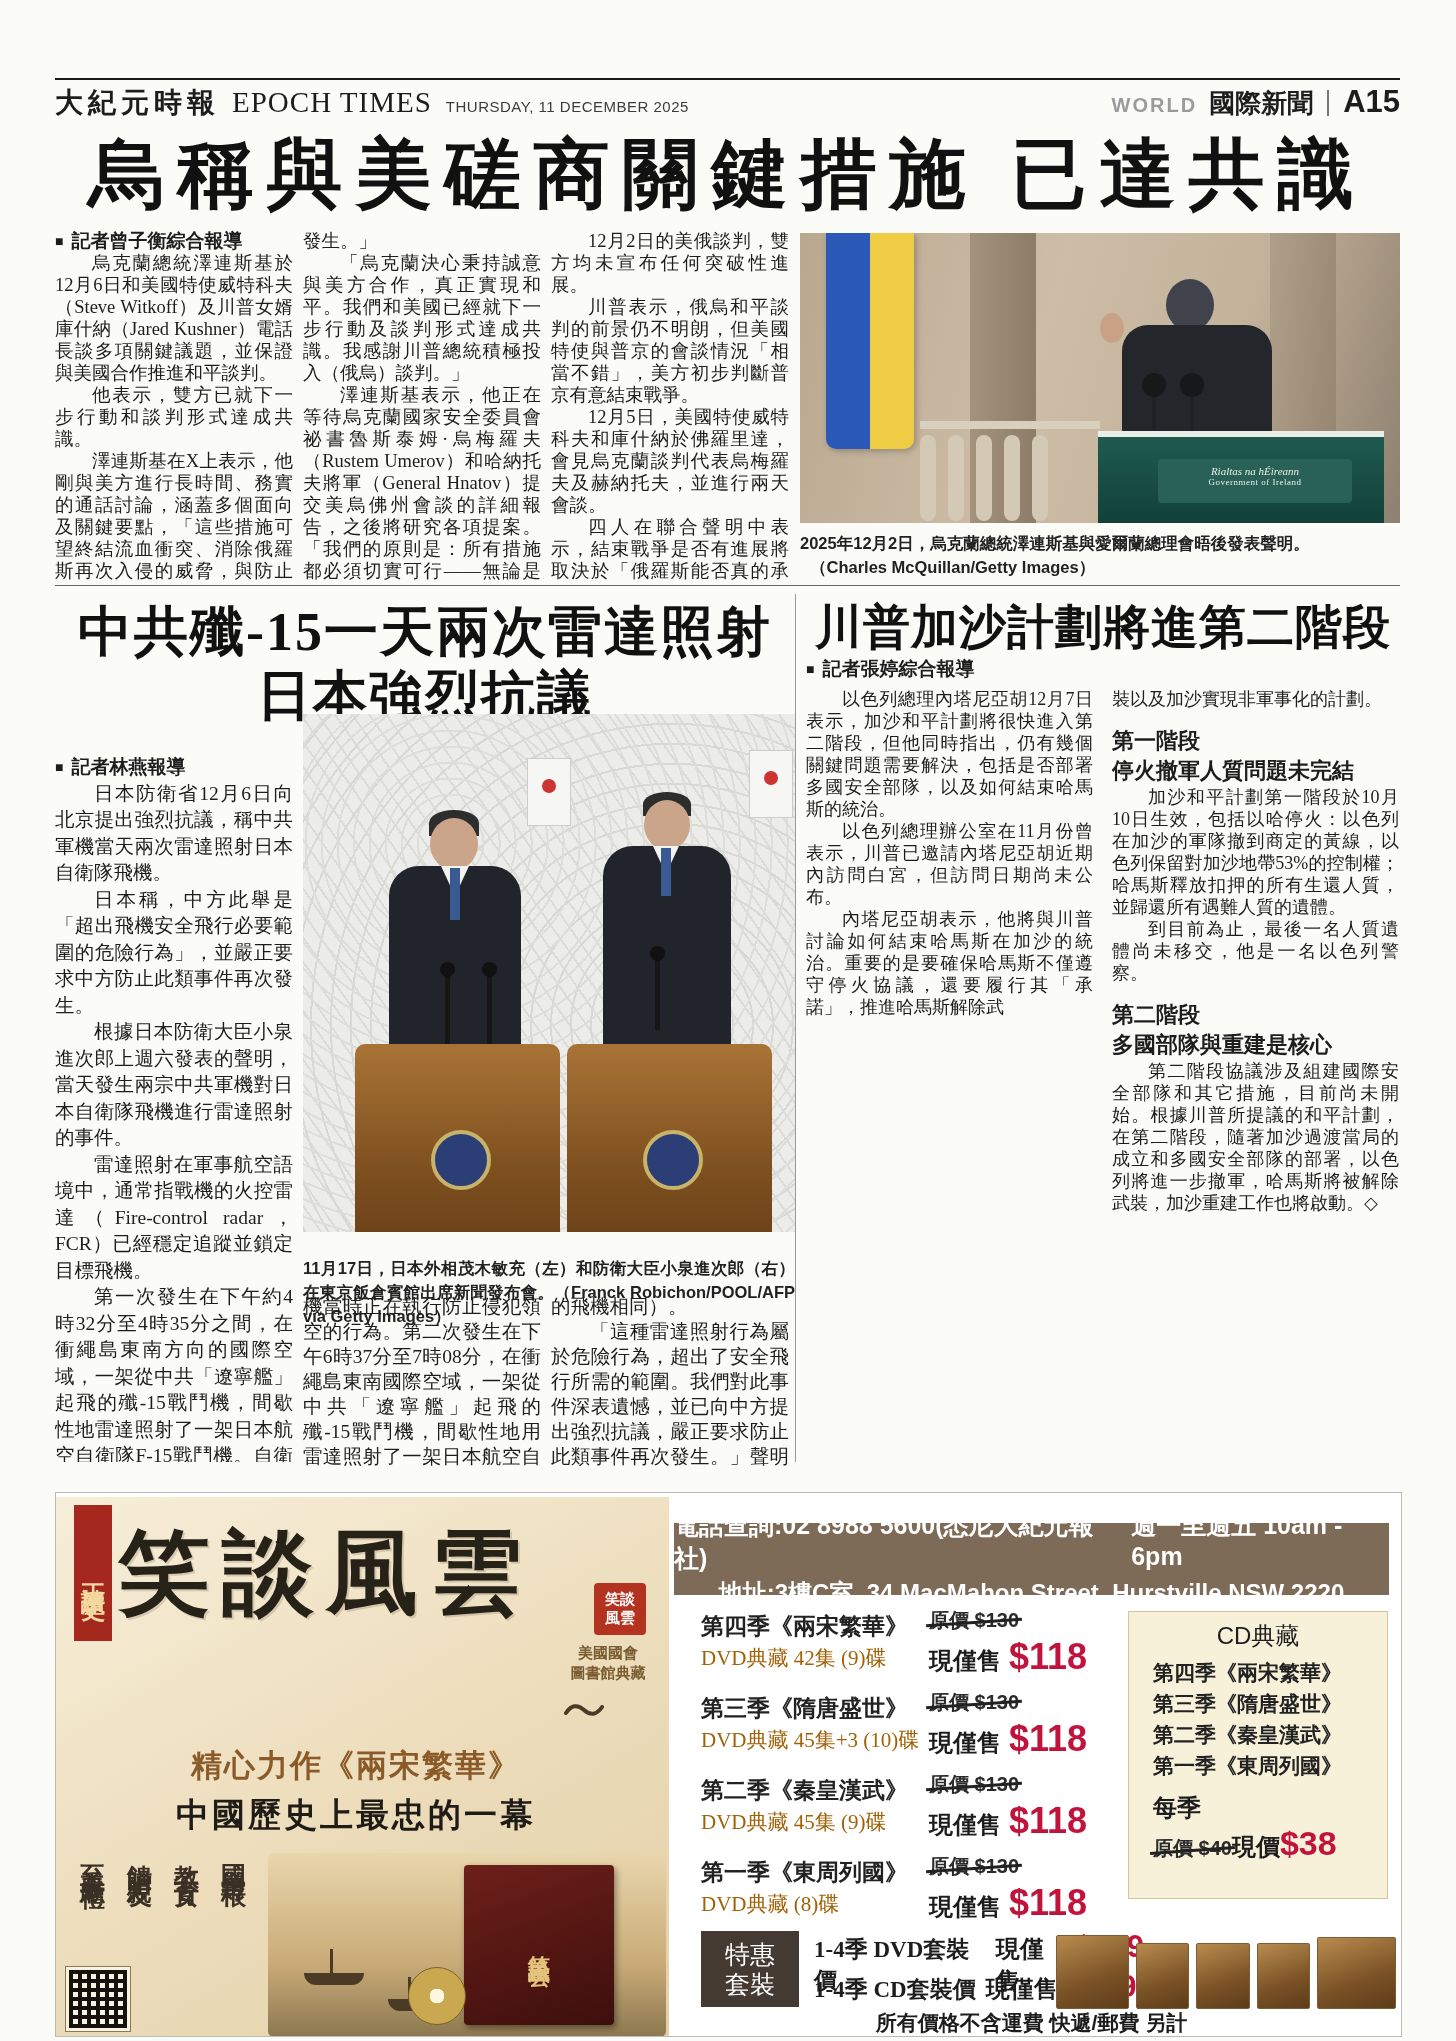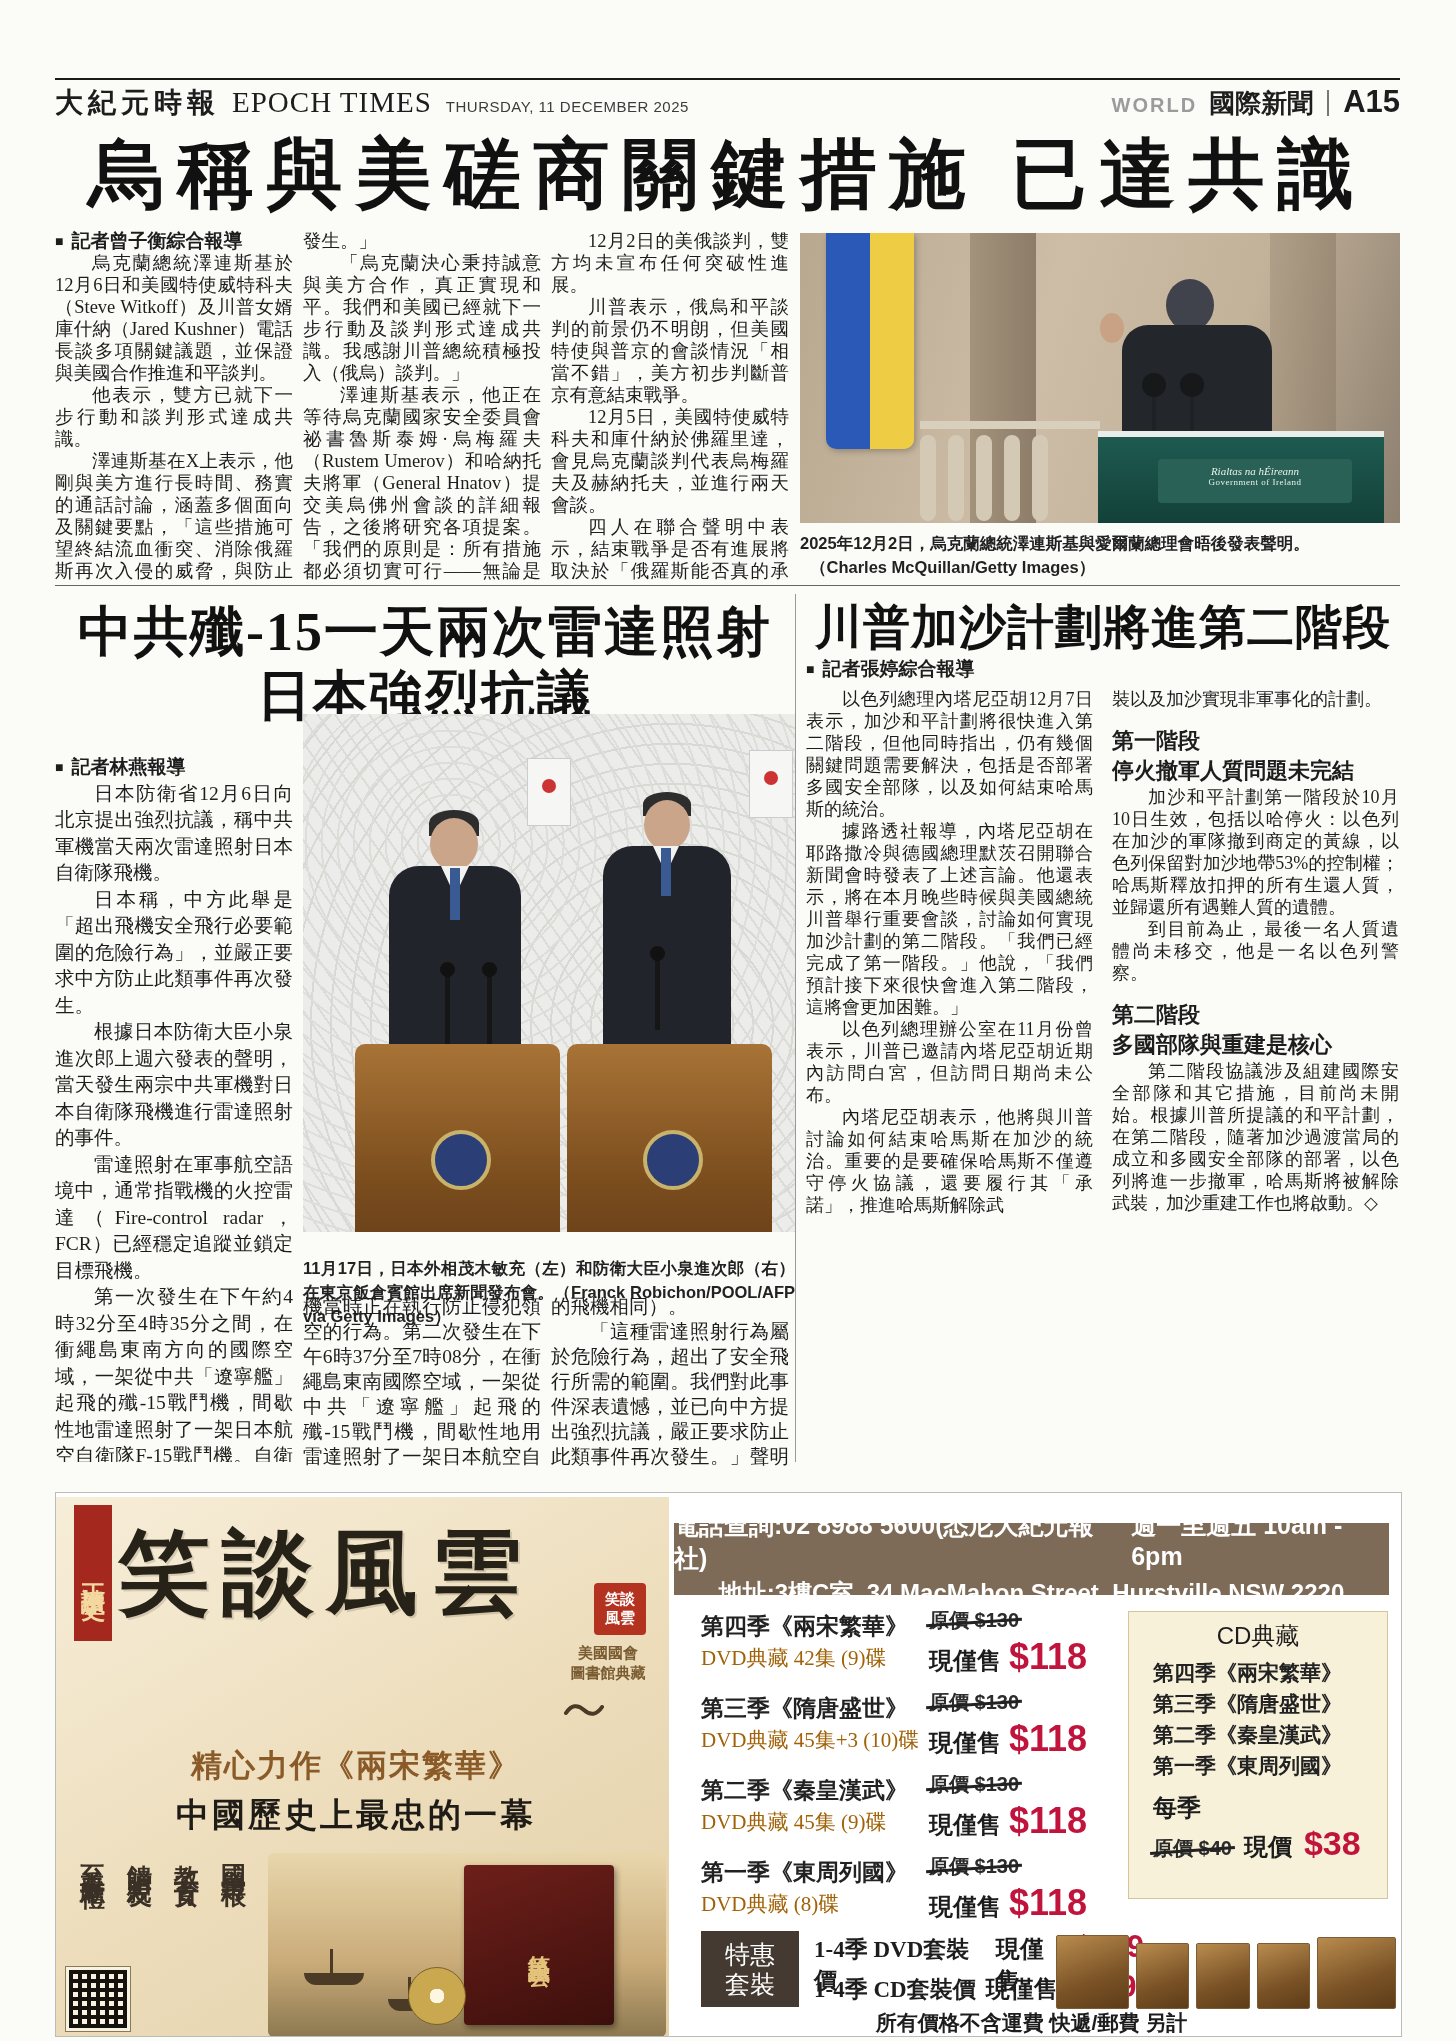--- a/index.html
+++ b/index.html
@@ -135,21 +135,21 @@
   .nowline{display:flex;align-items:baseline;gap:8px;margin-top:2px;}
   .nowlab{font-size:24px;font-weight:bold;color:#1c1c1c;font-family:"Liberation Sans","DejaVu Sans",sans-serif;}
   .bigp{font-size:36px;font-weight:bold;color:#c0143c;font-family:"Liberation Sans","DejaVu Sans",sans-serif;}
   .ad-cd{position:absolute;left:1072px;top:118px;width:260px;height:288px;background:#f8f1da;
       border:1px solid #d6c49a;box-sizing:border-box;}
   .ad-cd .t{text-align:center;font-size:24px;font-weight:normal;margin-top:8px;
       font-family:"Liberation Sans","DejaVu Sans",sans-serif;}
   .ad-cd .ln{font-size:21px;font-weight:600;line-height:31px;padding-left:24px;color:#222;}
   .ad-cd .per{padding-left:24px;margin-top:10px;font-size:24px;font-weight:bold;
       font-family:"Liberation Sans","DejaVu Sans",sans-serif;}
-  .ad-cd .perline{padding-left:24px;display:flex;align-items:baseline;gap:12px;}
+  .ad-cd .perline{padding-left:24px;display:flex;align-items:baseline;gap:0;}
   .ad-cd .bigp{font-size:34px;}
   .ad-bundle-label{position:absolute;left:645px;top:438px;width:98px;height:76px;background:#443a31;
       color:#fff;display:flex;flex-direction:column;align-items:center;justify-content:center;
       font-size:25px;font-weight:normal;line-height:30px;font-family:"Liberation Sans","DejaVu Sans",sans-serif;}
   .ad-bundle{position:absolute;left:758px;top:436px;width:330px;}
   .ad-bundle .bl{display:flex;align-items:baseline;gap:10px;height:40px;}
   .ad-bundle .bt{font-size:23px;font-weight:600;}
   .ad-bundle .bigp{font-size:31px;}
   .ad-thumbs{position:absolute;left:1000px;top:432px;width:340px;height:84px;display:flex;align-items:flex-end;gap:7px;}
   .ad-thumbs i{display:block;border:1px solid #7c5c34;border-radius:2px;
@@ -299,21 +299,20 @@
 <div class="abs a3-headline">川普加沙計劃將進第二階段</div>
 <div class="abs" style="left:806px;top:656px;">
   <p class="byline" style="margin:0;">
     <span class="sq">■</span>
     <span>記者張婷綜合報導</span>
   </p>
 </div>
 
 <div class="col a3col" style="left:806px;">
   <p>以色列總理內塔尼亞胡12月7日表示，加沙和平計劃將很快進入第二階段，但他同時指出，仍有幾個關鍵問題需要解決，包括是否部署多國安全部隊，以及如何結束哈馬斯的統治。</p>
-  <p>據路透社報導，內塔尼亞胡在耶路撒冷與德國總理默茨召開聯合新聞會時發表了上述言論。他還表示，將在本月晚些時候與美國總統川普舉行重要會談，討論如何實現加沙計劃的第二階段。「我們已經完成了第一階段。」他說，「我們預計接下來很快會進入第二階段，這將會更加困難。」</p>
   <p>以色列總理辦公室在11月份曾表示，川普已邀請內塔尼亞胡近期內訪問白宮，但訪問日期尚未公布。</p>
   <p>內塔尼亞胡表示，他將與川普討論如何結束哈馬斯在加沙的統治。重要的是要確保哈馬斯不僅遵守停火協議，還要履行其「承諾」，推進哈馬斯解除武</p>
 </div>
 <div class="col a3col" style="left:1112px;">
   <p class="cont">裝以及加沙實現非軍事化的計劃。</p>
   <p class="subhead">第一階段</p>
   <p class="subhead subhead2">停火撤軍人質問題未完結</p>
   <p>加沙和平計劃第一階段於10月10日生效，包括以哈停火：以色列在加沙的軍隊撤到商定的黃線，以色列保留對加沙地帶53%的控制權；哈馬斯釋放扣押的所有生還人質，並歸還所有遇難人質的遺體。</p>
   <p>到目前為止，最後一名人質遺體尚未移交，他是一名以色列警察。</p>
   <p class="subhead">第二階段</p>

